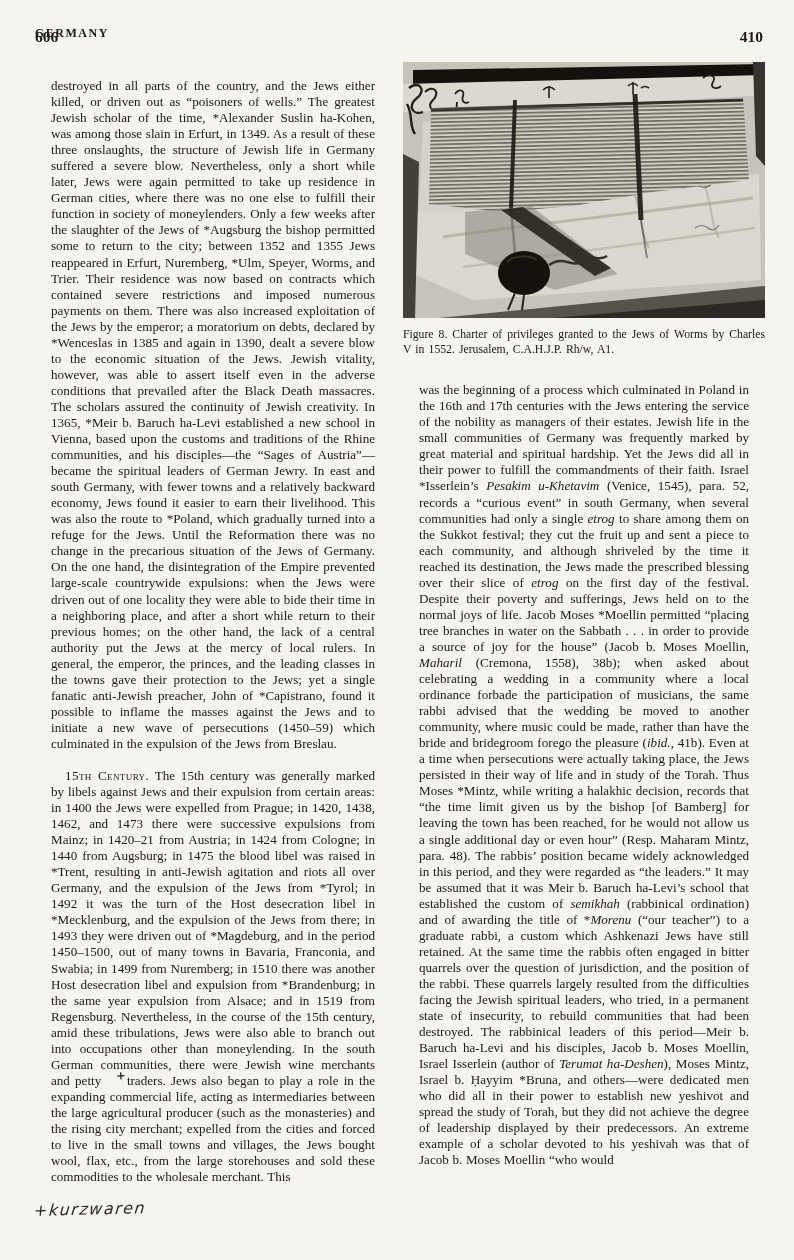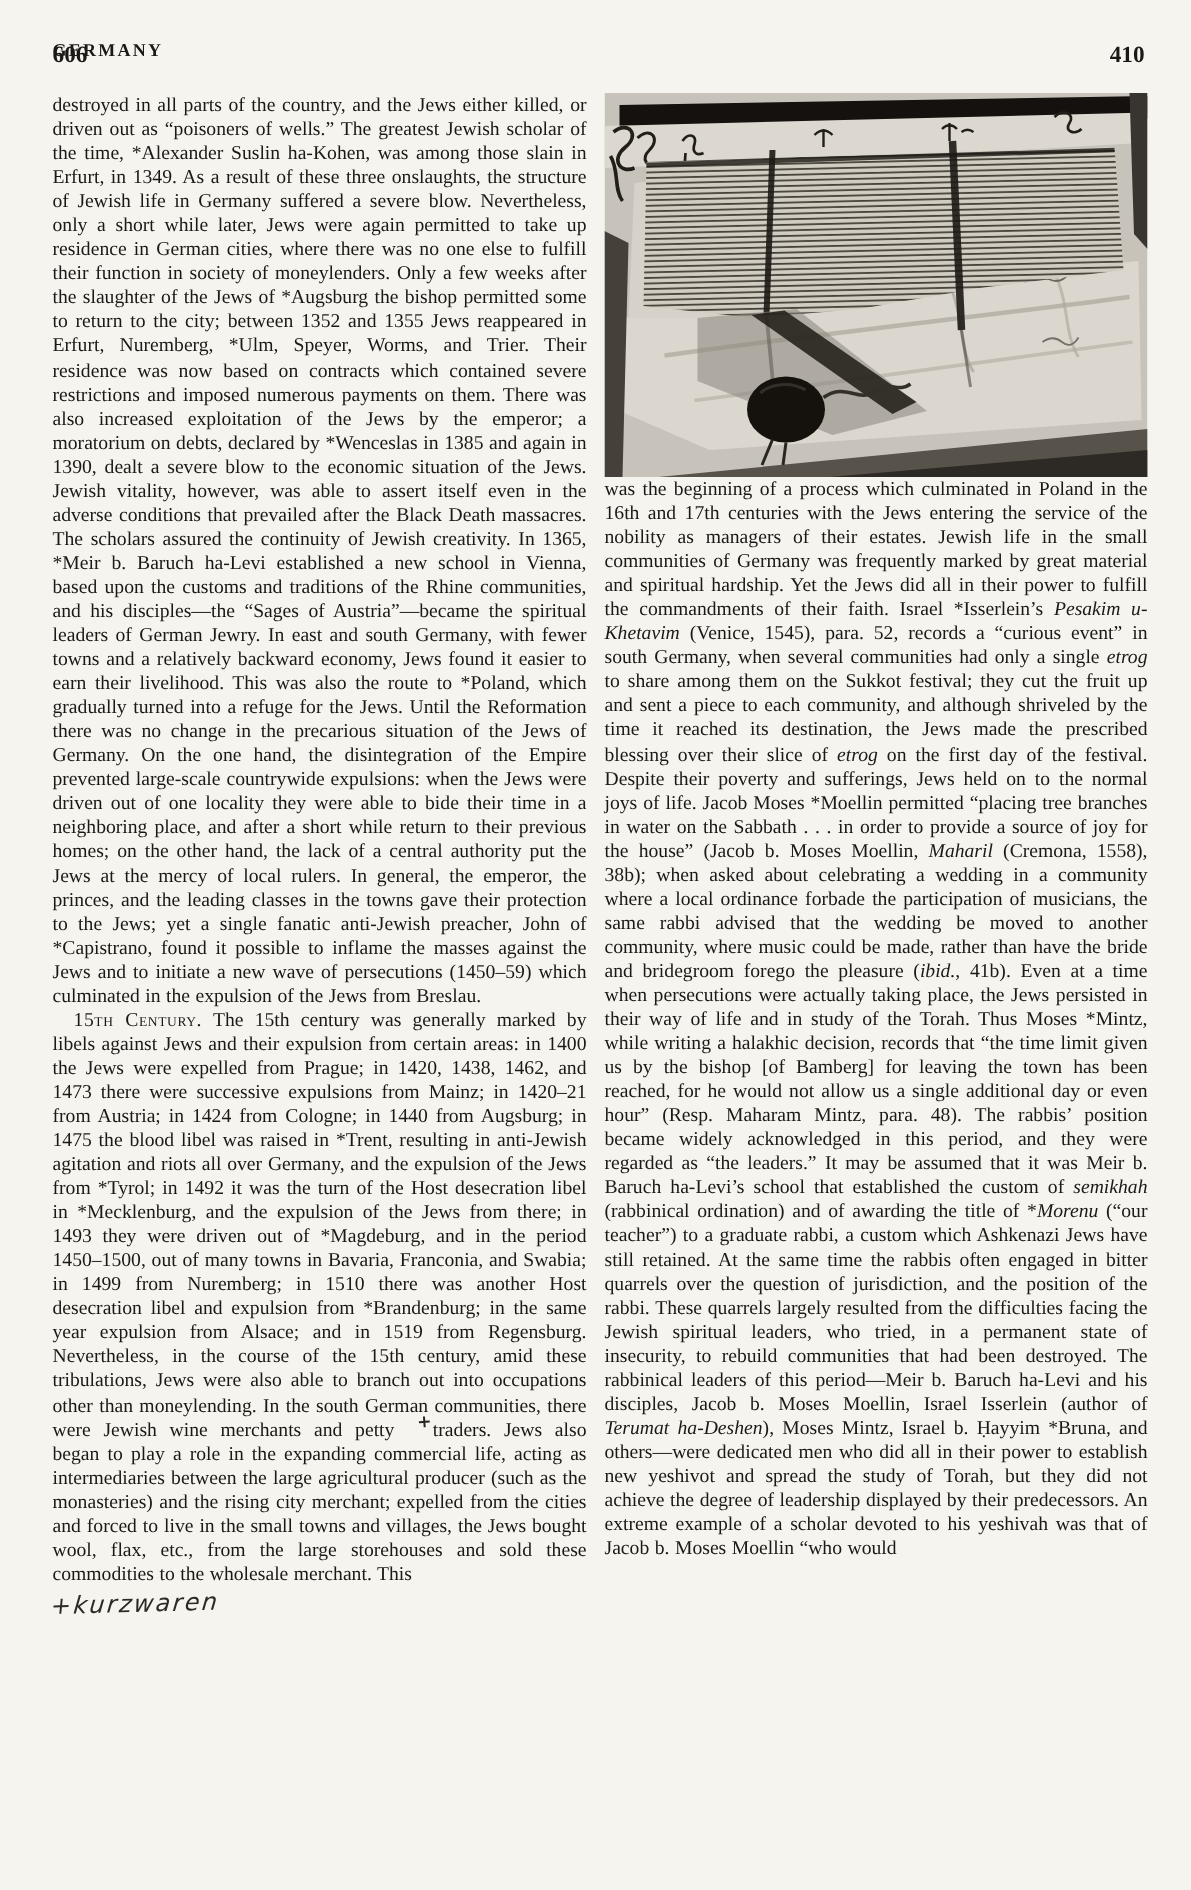--- a/index.html
+++ b/index.html
@@ -19,21 +19,21 @@
   .pagenum.left{position:absolute;left:0;top:2px;}
   .pagenum.right{position:absolute;right:0;top:2px;}
   .running-title{
     position:absolute;left:0;right:0;text-align:left;top:0;
     font-weight:700;font-size:12px;letter-spacing:1.5px;
   }
   .col{position:absolute;top:62px;}
   .col-left{left:35px;width:356px;}
   .col-right{left:403px;width:362px;}
   .para{
-    margin:0;
+    margin:16px;
     text-align:justify;
     font-size:13.1px;
     line-height:16.05px;
     word-spacing:0.4px;
   }
   .para.indent{text-indent:14px;}
   .run-smallcaps{font-variant:small-caps;letter-spacing:0.4px;}
   .run-italic{font-style:italic;}
   .run-bolditalic{font-style:italic;font-weight:400;}
   .run-caret{
@@ -137,19 +137,20 @@
         <polygon points="350,0 362,0 362,104 353,94" fill="#38342f"></polygon>
 
         <polygon points="36,256 362,224 362,256" fill="#57524a"></polygon>
         <polygon points="150,256 362,238 362,256" fill="#2d2a25"></polygon>
 
         <ellipse cx="121" cy="211" rx="26" ry="22" fill="#15120e"></ellipse>
         <path d="M104,200 c6,-6 20,-8 30,-2" stroke="#3b362e" stroke-width="2" fill="none" opacity="0.8"></path>
         <path d="M146,203 C162,192 168,208 182,198 C190,192 196,200 204,194" stroke="#332f29" stroke-width="2.4" fill="none"></path>
         <path d="M112,231 l-7,17 M121,233 l-2,15" stroke="#2a2621" stroke-width="2" fill="none"></path>
       </svg>
+      <figcaption class="figure-caption">Figure 8. Charter of privileges granted to the Jews of Worms by Charles V in 1552. Jerusalem, C.A.H.J.P. Rh/w, A1.</figcaption>
     </figure>
     <div>
         <p class="para"><span>was the beginning of a process which culminated in Poland in the 16th and 17th centuries with the Jews entering the service of the nobility as managers of their estates. Jewish life in the small communities of Germany was frequently marked by great material and spiritual hardship. Yet the Jews did all in their power to fulfill the commandments of their faith. Israel *Isserlein’s </span><span class="run-italic">Pesakim u-Khetavim</span><span> (Venice, 1545), para. 52, records a “curious event” in south Germany, when several communities had only a single </span><span class="run-italic">etrog</span><span> to share among them on the Sukkot festival; they cut the fruit up and sent a piece to each community, and although shriveled by the time it reached its destination, the Jews made the prescribed blessing over their slice of </span><span class="run-italic">etrog</span><span> on the first day of the festival. Despite their poverty and sufferings, Jews held on to the normal joys of life. Jacob Moses *Moellin permitted “placing tree branches in water on the Sabbath . . . in order to provide a source of joy for the house” (Jacob b. Moses Moellin, </span><span class="run-bolditalic">Maharil</span><span> (Cremona, 1558), 38b); when asked about celebrating a wedding in a community where a local ordinance forbade the participation of musicians, the same rabbi advised that the wedding be moved to another community, where music could be made, rather than have the bride and bridegroom forego the pleasure (</span><span class="run-italic">ibid.</span><span>, 41b). Even at a time when persecutions were actually taking place, the Jews persisted in their way of life and in study of the Torah. Thus Moses *Mintz, while writing a halakhic decision, records that “the time limit given us by the bishop [of Bamberg] for leaving the town has been reached, for he would not allow us a single additional day or even hour” (Resp. Maharam Mintz, para. 48). The rabbis’ position became widely acknowledged in this period, and they were regarded as “the leaders.” It may be assumed that it was Meir b. Baruch ha-Levi’s school that established the custom of </span><span class="run-italic">semikhah</span><span> (rabbinical ordination) and of awarding the title of *</span><span class="run-italic">Morenu</span><span> (“our teacher”) to a graduate rabbi, a custom which Ashkenazi Jews have still retained. At the same time the rabbis often engaged in bitter quarrels over the question of jurisdiction, and the position of the rabbi. These quarrels largely resulted from the difficulties facing the Jewish spiritual leaders, who tried, in a permanent state of insecurity, to rebuild communities that had been destroyed. The rabbinical leaders of this period—Meir b. Baruch ha-Levi and his disciples, Jacob b. Moses Moellin, Israel Isserlein (author of </span><span class="run-italic">Terumat ha-Deshen</span><span>), Moses Mintz, Israel b. Ḥayyim *Bruna, and others—were dedicated men who did all in their power to establish new yeshivot and spread the study of Torah, but they did not achieve the degree of leadership displayed by their predecessors. An extreme example of a scholar devoted to his yeshivah was that of Jacob b. Moses Moellin “who would</span></p>
       </div>
   </div>
 
 </div>
 
 </body></html>

